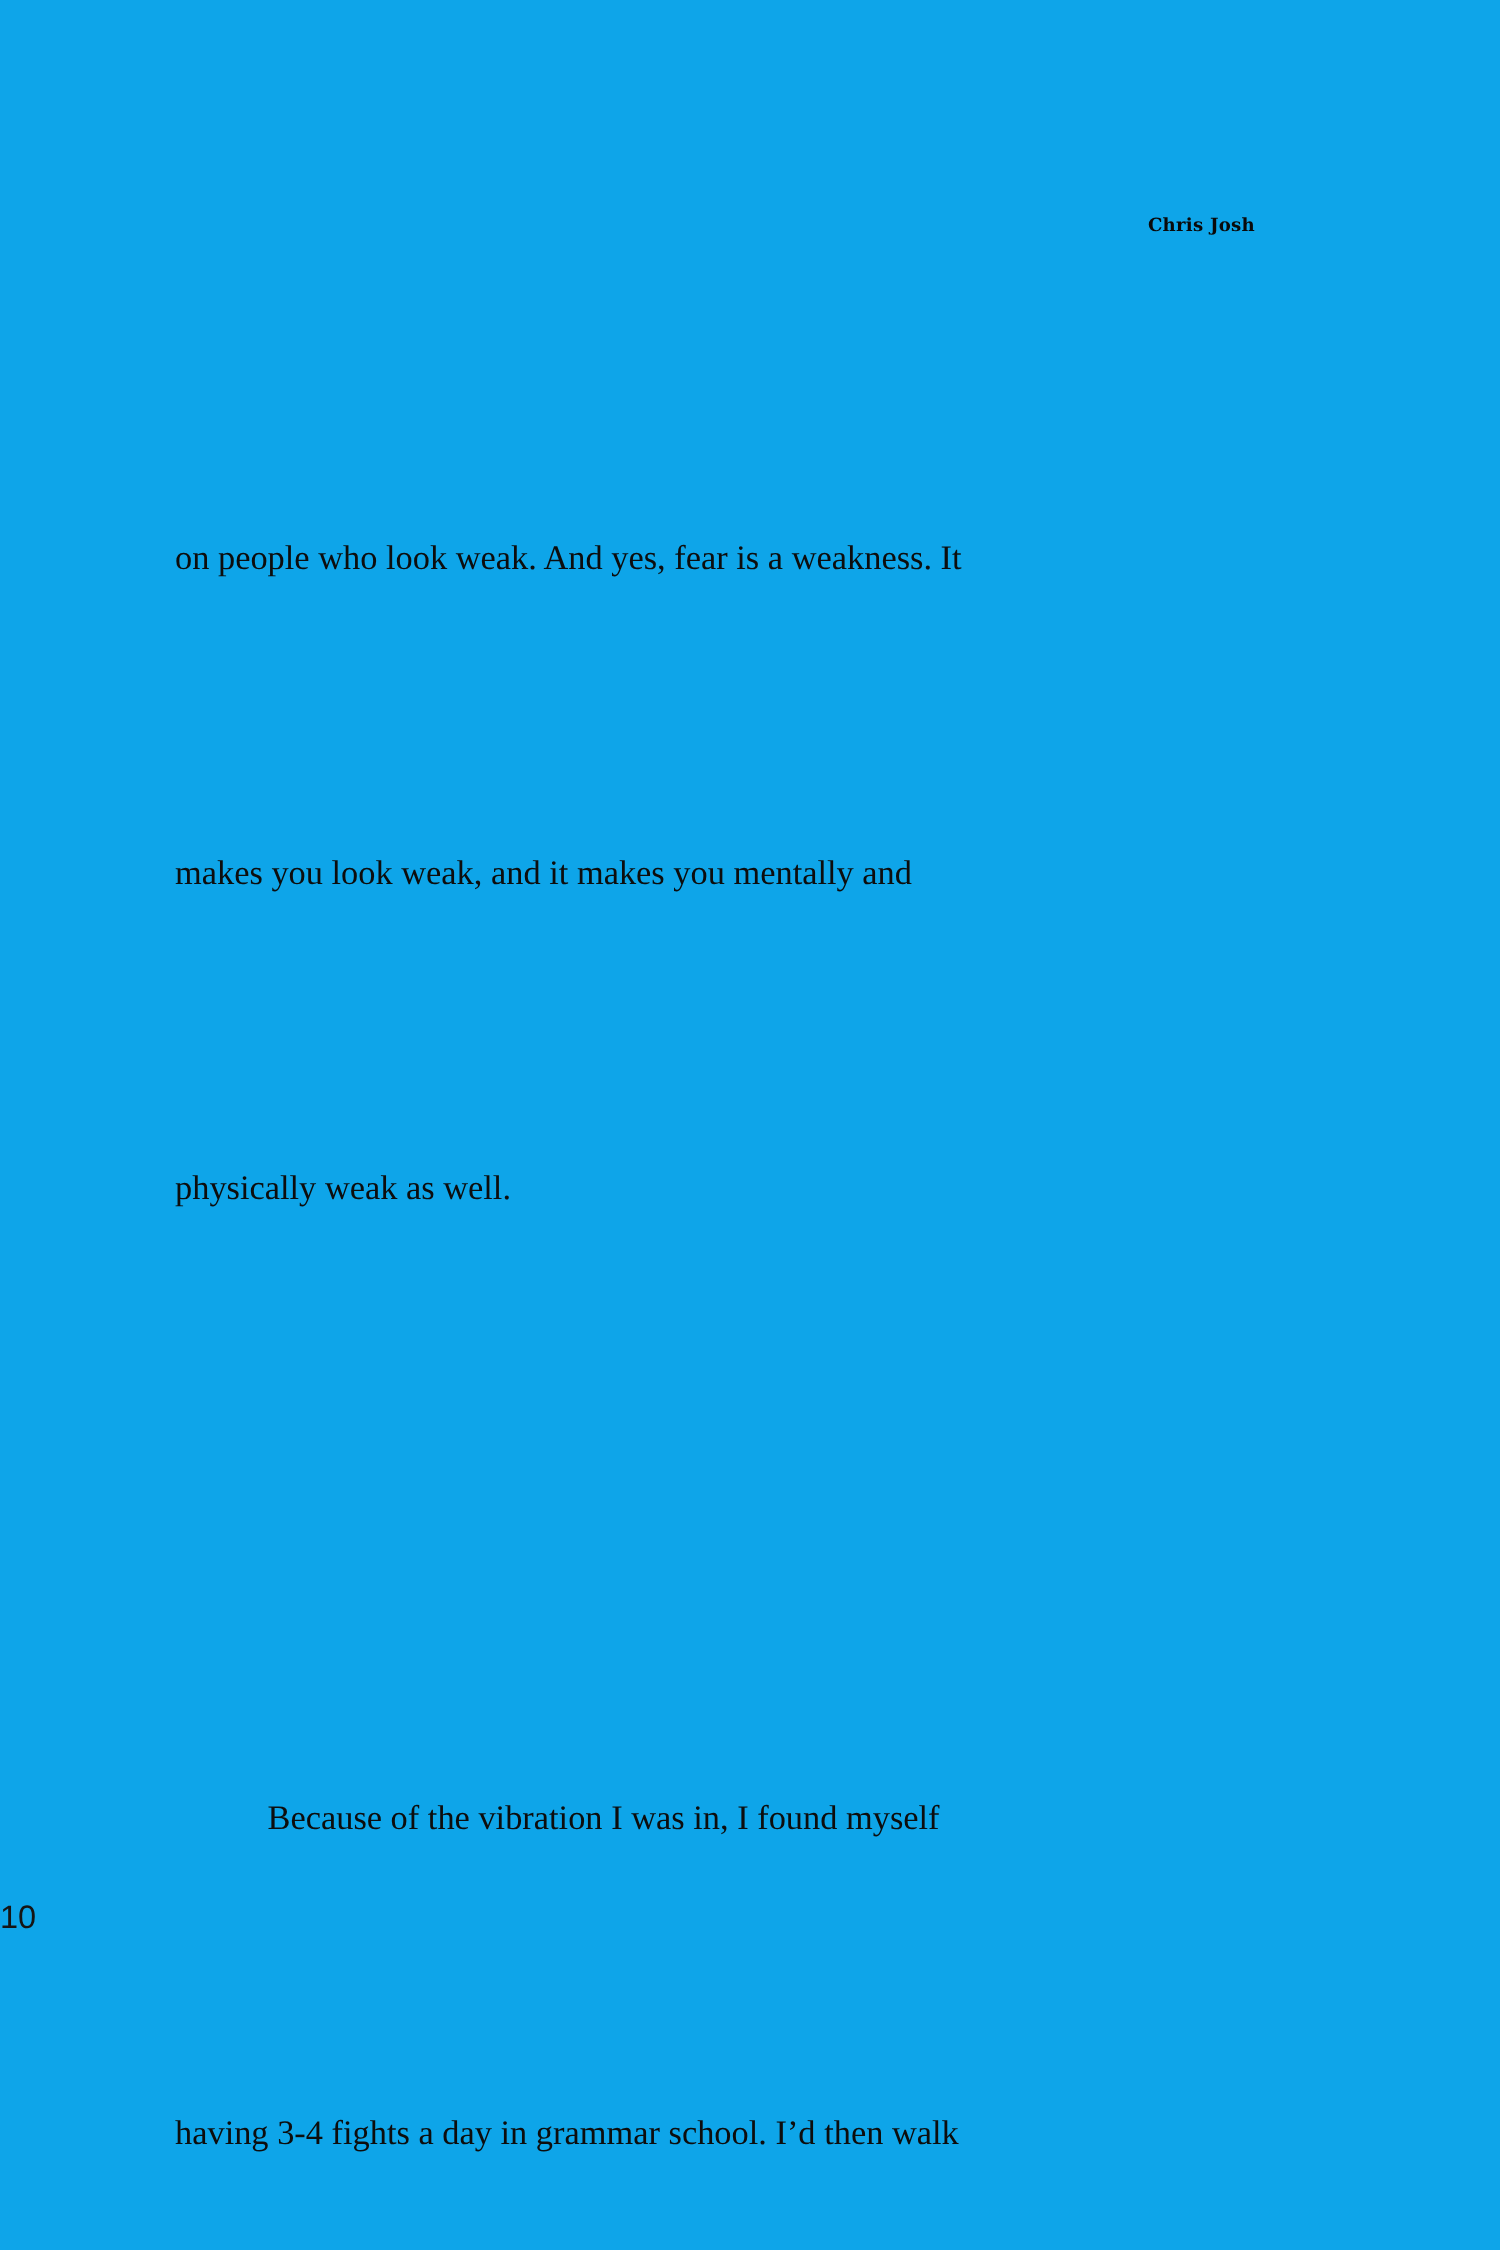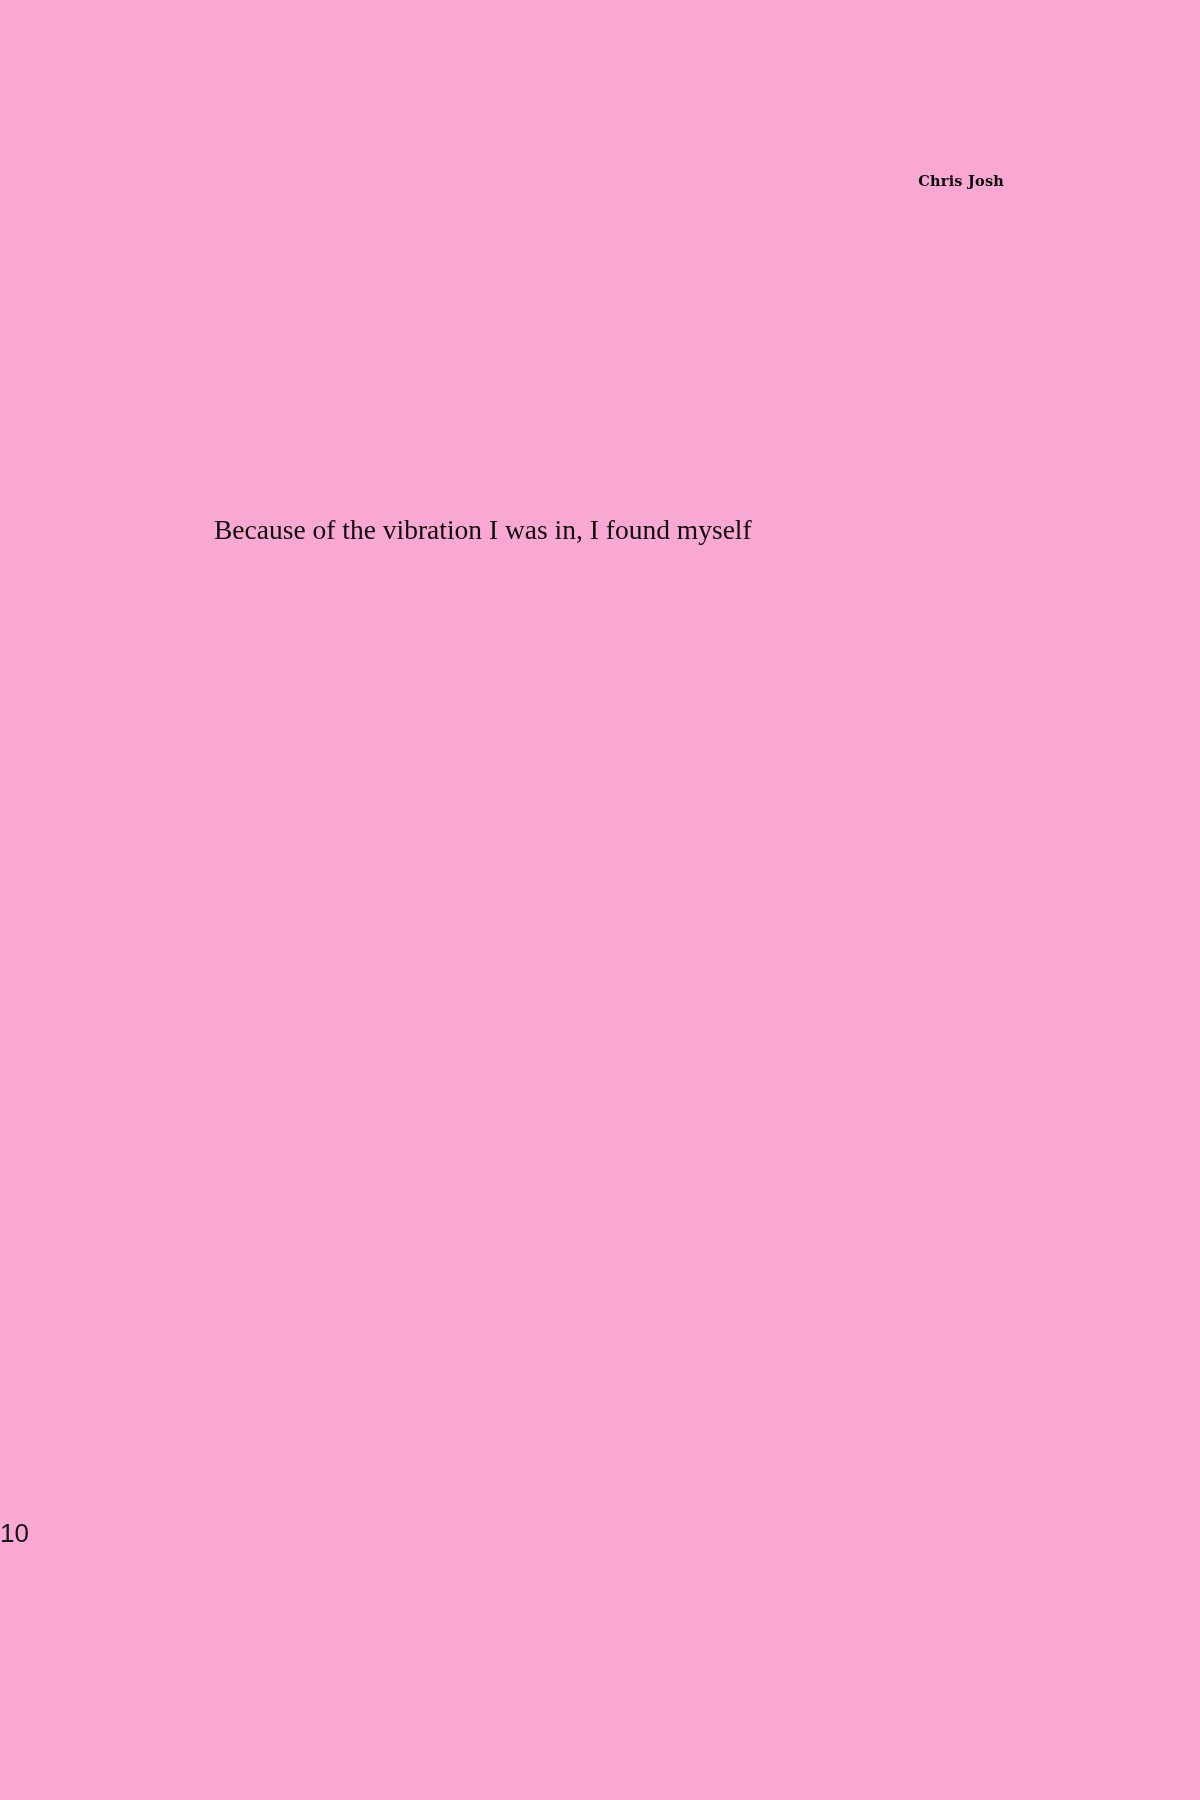--- a/index.html
+++ b/index.html
@@ -6,21 +6,21 @@
   html, body {
     margin: 0;
     padding: 0;
     background: #ffffff;
   }
 
   .page {
     position: relative;
     width: 1200px;
     height: 1800px;
-    background: #f9a8d4;
+    background: #0ea5e9;
     overflow: hidden;
     box-sizing: border-box;
     padding-left: 26px;
   }
 
   
   .running-head {
     position: absolute;
     top: 172px;
     right: 0;
@@ -82,25 +82,31 @@
 </style>
 </head>
 <body>
 
 <div class="page">
 
   <div class="running-head">Chris Josh</div>
 
   <div class="text-block">
 
+    <p class="para">
+      <span class="line">on people who look weak. And yes, fear is a weakness. It</span>
+      <span class="line">makes you look weak, and it makes you mentally and</span>
+      <span class="line">physically weak as well.</span>
+    </p>
 
     <div class="para-gap"></div>
 
     <p class="para indented">
       <span class="line">Because of the vibration I was in, I found myself</span>
+      <span class="line">having 3-4 fights a day in grammar school. I’d then walk</span>
       
       
       
       
       
       
     </p>
 
   </div>
 

